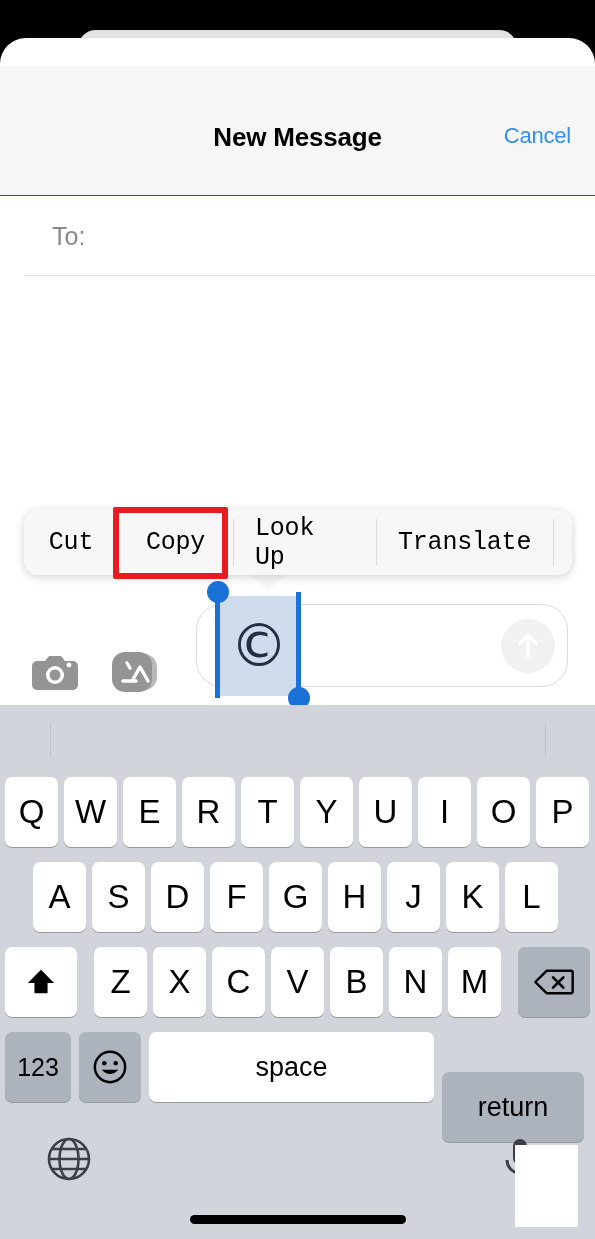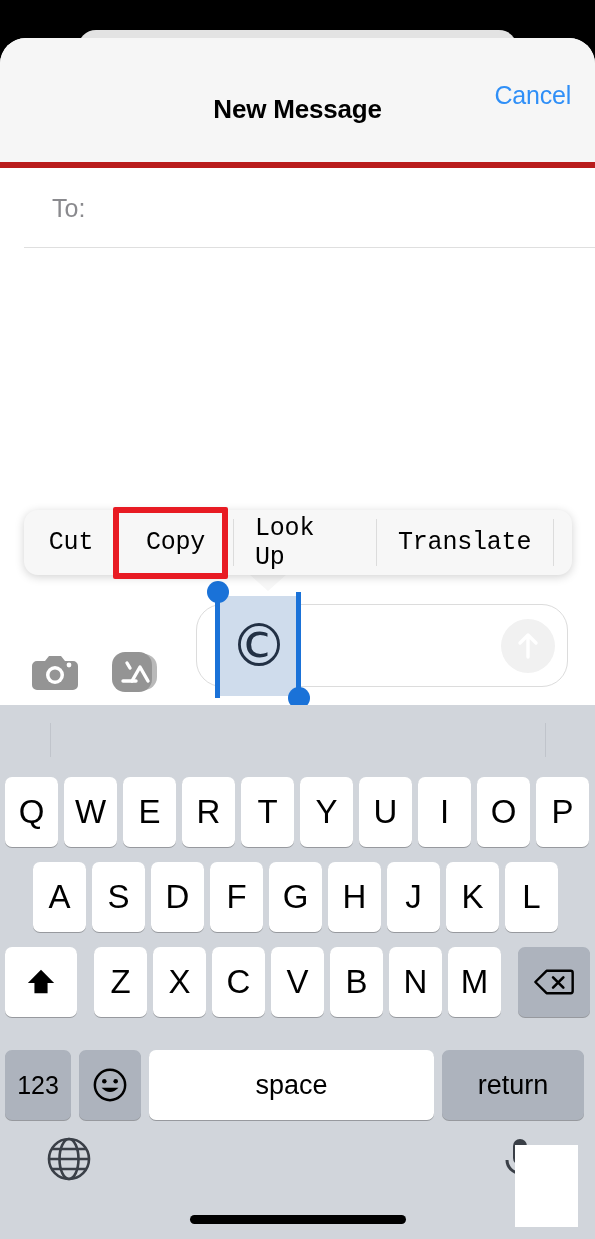--- a/index.html
+++ b/index.html
@@ -33,35 +33,36 @@
     background:#ffffff;
     border-radius:26px 26px 0 0;
     overflow:hidden;
   }
 
   
   .navbar {
     position:relative;
     height:130px;
     background:#f6f6f6;
-    border-bottom:6px solid #b91c1c;
+    border-bottom:1px solid #b91c1c;
+    margin-top:28px;
   }
   .nav-title {
     position:absolute;
     left:0; right:0; top:56px;
     text-align:center;
     font-size:26px;
     font-weight:bold;
     color:#000;
     letter-spacing:-0.2px;
   }
   .nav-cancel {
     position:absolute;
-    right:24px; top:43px;
-    font-size:25px;
+    right:24px; top:57px;
+    font-size:22px;
     color:#2f8ff7;
     letter-spacing:-0.2px;
   }
 
   
   .to-row {
     position:relative;
     height:80px;
     background:#fff;
     border-bottom:1px solid #dfdfdf;
@@ -218,21 +219,21 @@
     top:18px; height:34px; width:1px;
     background:#c0c4cb;
   }
   .predictive .divider.d1 { left:50px; }
   .predictive .divider.d2 { left:545px; }
 
   .krow { position:absolute; left:0; width:595px; display:flex; }
   .krow.r1 { top:72px; }
   .krow.r2 { top:157px; }
   .krow.r3 { top:242px; }
-  .krow.r4 { top:345px; }
+  .krow.r4 { top:327px; }
 
   .key {
     height:70px;
     background:#ffffff;
     border-radius:7px;
     display:flex;
     align-items:center;
     justify-content:center;
     font-size:33px;
     color:#000;
@@ -249,21 +250,21 @@
   .r3 { padding-left:5px; }
   .r3 .key { width:53px; margin-right:6px; }
   .r3 .key.shift { width:72px; }
   .r3 .key.backspace { width:72px; margin-right:0; }
   .r3 .spacer { flex:0 0 11px; }
   .r4 { padding-left:5px; }
   .r4 .key { height:70px; }
   .r4 .key.num { width:66px; margin-right:8px; font-size:25px; }
   .r4 .key.emoji { width:62px; margin-right:8px; }
   .r4 .key.space { width:285px; margin-right:8px; font-size:27px; }
-  .r4 .key.ret { width:142px; font-size:27px; }
+  .r4 .key.ret { width:142px; font-size:27px;margin-top:40px; }
 
   .bottom-bar {
     position:absolute;
     left:0; top:414px;
     width:595px; height:120px;
   }
   .globe {
     position:absolute;
     left:45px; top:16px;
     width:48px; height:48px;

